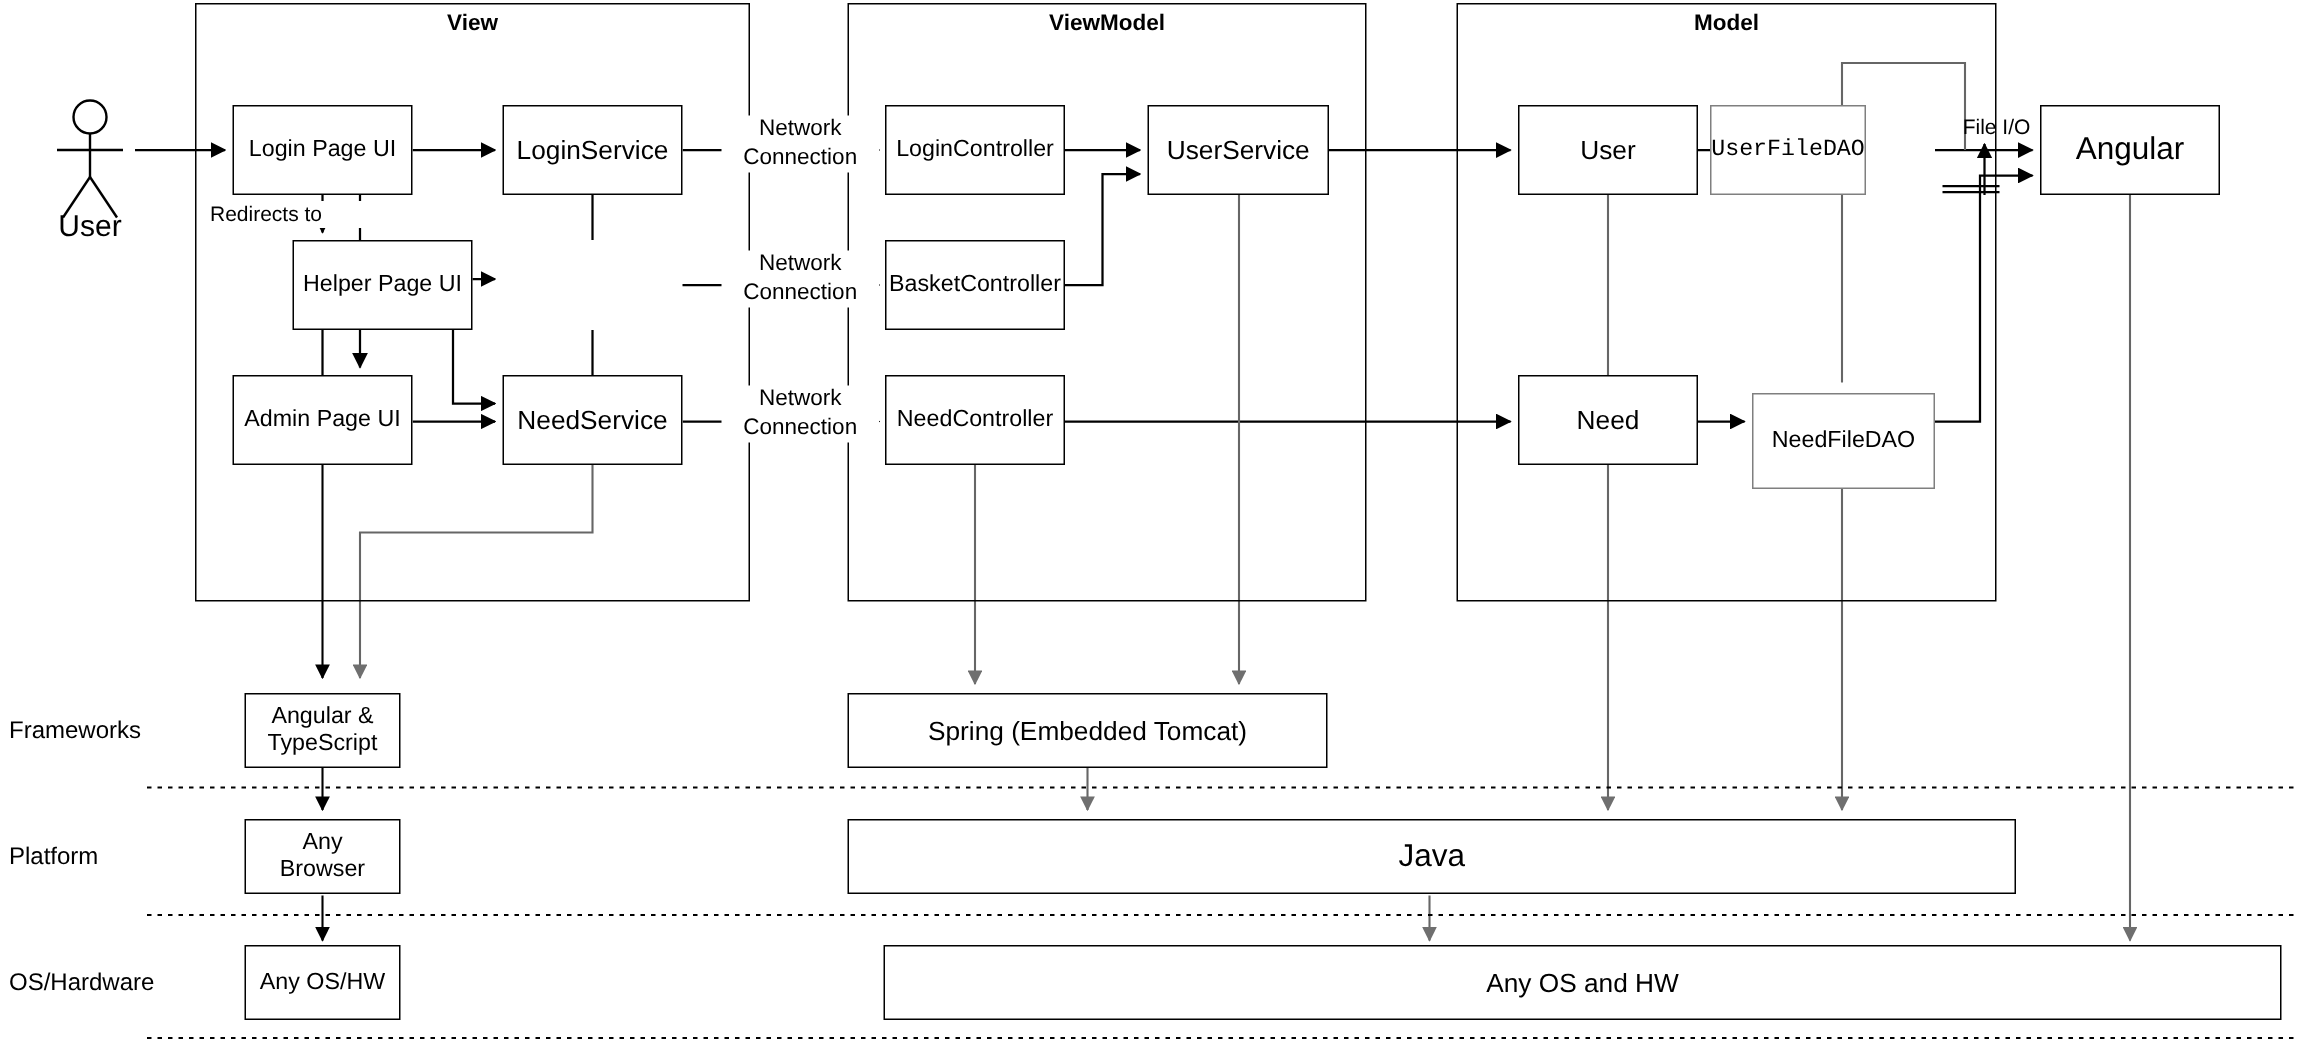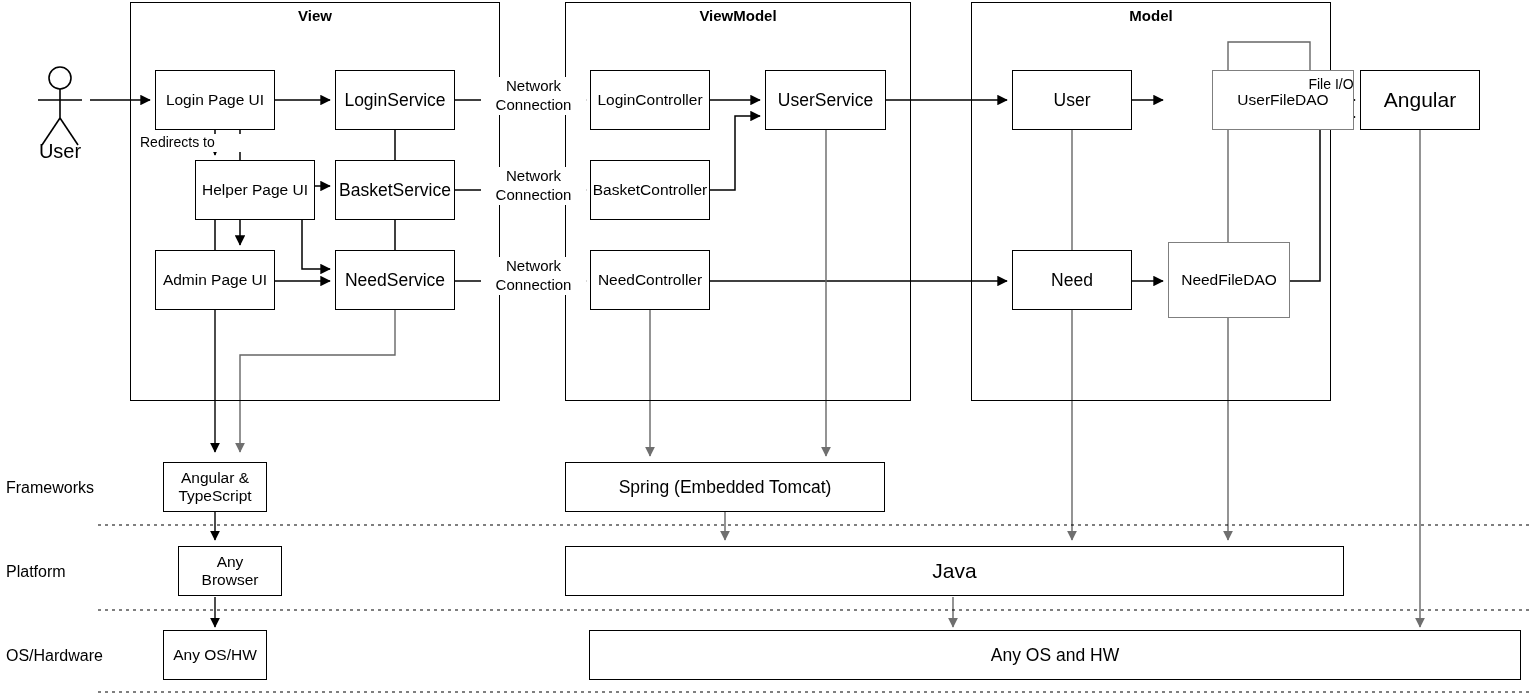--- a/index.html
+++ b/index.html
@@ -182,52 +182,51 @@
   <div class="group" style="left:971px; top:2px; width:360px; height:399px;"></div>
   <div class="group-title" style="left:971px; top:7px; width:360px;">Model</div>
 
   <div class="actor-label" style="left:10px; top:140px; width:100px;">User</div>
 
   <div class="box fs15" style="left:155px; top:70px; width:120px; height:60px;">Login Page UI</div>
   <div class="box fs15" style="left:155px; top:160px; width:120px; height:60px;margin-left:40px;">Helper Page UI</div>
   <div class="box fs15" style="left:155px; top:250px; width:120px; height:60px;">Admin Page UI</div>
 
   <div class="box fs17" style="left:335px; top:70px; width:120px; height:60px;">LoginService</div>
-  <div class="box fs17" style="left:335px; top:160px; width:120px; height:60px;">BasketService</div>
   <div class="box fs17" style="left:335px; top:250px; width:120px; height:60px;">NeedService</div>
 
   <div class="box fs15" style="left:590px; top:70px; width:120px; height:60px;">LoginController</div>
   <div class="box fs15" style="left:590px; top:160px; width:120px; height:60px;">BasketController</div>
   <div class="box fs15" style="left:590px; top:250px; width:120px; height:60px;">NeedController</div>
   <div class="box fs17" style="left:765px; top:70px; width:121px; height:60px;">UserService</div>
 
   <div class="box fs17" style="left:1012px; top:70px; width:120px; height:60px;">User</div>
   <div class="box fs17" style="left:1012px; top:250px; width:120px; height:60px;">Need</div>
-  <div class="box fs15 grey" style="left:1212px; top:70px; width:142px; height:60px;">UserFileDAO</div>
-  <div class="box fs15 grey" style="left:1168px; top:242px; width:122px; height:76px;">NeedFileDAO</div>
+  <div class="box fs15 grey" style="left:1140px; top:70px; width:104px; height:60px;font-family:Liberation Mono, monospace;">UserFileDAO</div>
+  <div class="box fs15 grey" style="left:1168px; top:262px; width:122px; height:64px;">NeedFileDAO</div>
 
   <div class="box fs21" style="left:1360px; top:70px; width:120px; height:60px;">Angular</div>
 
   <div class="edge-label" style="left:140px; top:134px; width:110px; font-size:14px; text-align:left;">Redirects  to</div>
   <div class="edge-label" style="left:481px; top:77px; width:105px;">Network
 Connection</div>
   <div class="edge-label" style="left:481px; top:167px; width:105px;">Network
 Connection</div>
   <div class="edge-label" style="left:481px; top:257px; width:105px;">Network
 Connection</div>
   <div class="edge-label" style="left:1300px; top:76px; width:62px; font-size:14px; background:transparent;">File I/O</div>
 
   <div class="row-label" style="left:6px; top:479px;">Frameworks</div>
   <div class="row-label" style="left:6px; top:563px;">Platform</div>
   <div class="row-label" style="left:6px; top:647px;">OS/Hardware</div>
 
   <div class="box fs15" style="left:163px; top:462px; width:104px; height:50px;">Angular &amp;
 TypeScript</div>
   <div class="box fs17" style="left:565px; top:462px; width:320px; height:50px;">Spring (Embedded Tomcat)</div>
 
-  <div class="box fs15" style="left:163px; top:546px; width:104px; height:50px;margin-left:15px;">Any
+  <div class="box fs15" style="left:163px; top:546px; width:104px; height:50px;">Any
 Browser</div>
   <div class="box fs21" style="left:565px; top:546px; width:779px; height:50px;">Java</div>
 
   <div class="box fs15" style="left:163px; top:630px; width:104px; height:50px;">Any OS/HW</div>
   <div class="box fs17" style="left:565px; top:630px; width:932px; height:50px;margin-left:24px;">Any OS and HW</div>
 
 </div>
 
 </body></html>

